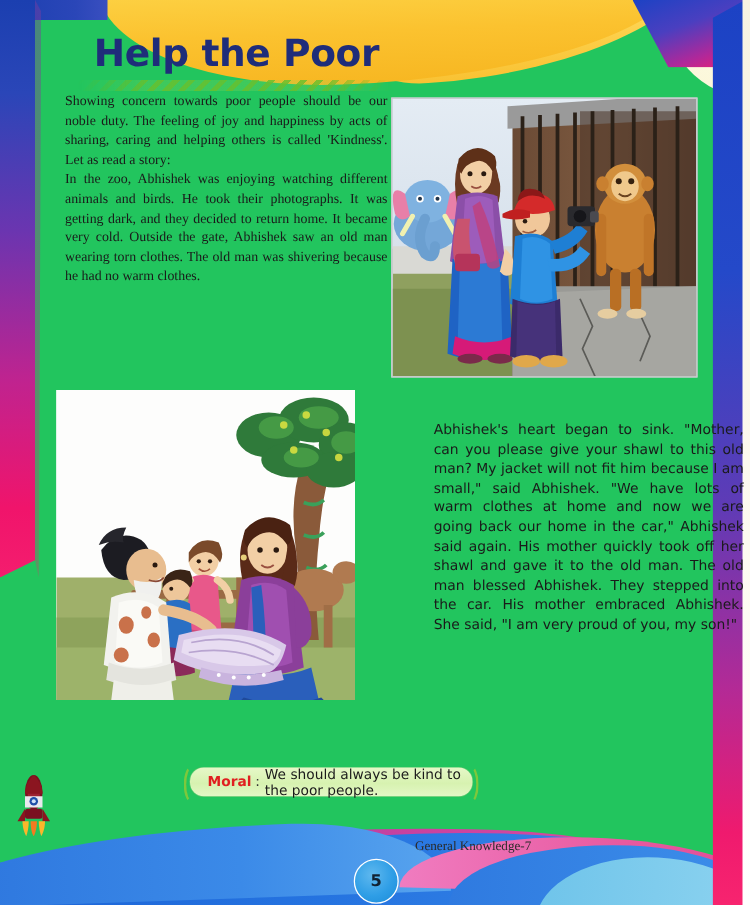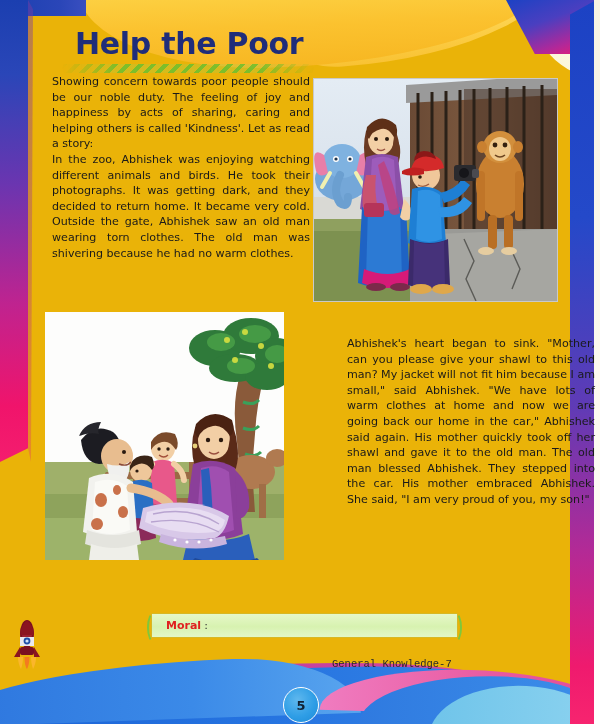--- a/index.html
+++ b/index.html
@@ -2,21 +2,21 @@
 <html><head>
 <meta charset="utf-8">
 <style>
   html,body{margin:0;padding:0;}
   body{
     width:600px;height:724px;
     background:#ffffff;
     font-family:"Liberation Sans", sans-serif;
     overflow:hidden;
   }
-  .page{position:relative;width:600px;height:724px;overflow:hidden;background:#eab308;}
+  .page{position:relative;width:600px;height:724px;overflow:hidden;background:#22c55e;}
 
   
   .edge-left{
     position:absolute;left:0;top:0;width:28px;height:462px;
     background:linear-gradient(180deg,#1b3fb0 0%,#2a46b8 16%,#6b35b0 40%,#c0238f 66%,#f0146b 88%,#f41d6e 100%);
     clip-path:polygon(0 0,100% 0,100% 97%,0 100%);
     z-index:6;
   }
   .edge-left-shadow{
     position:absolute;left:28px;top:0;width:5px;height:462px;
@@ -98,41 +98,41 @@
     border-radius:4px;
   }
 
   .body-text{
     color:#1a1a1a;
     font-size:11.1px;
     line-height:15.6px;
     text-align:justify;
     font-family:"DejaVu Sans", sans-serif;
   }
-  .col-top{position:absolute;left:52px;top:74px;width:258px;}
+  .col-top{position:absolute;left:52px;top:74px;width:258px;font-family:Liberation Serif, serif;}
   .col-top p{margin:0 0 0 0;}
 
   .col-right{position:absolute;left:311px;top:336px;width:248px;margin-left:36px;}
   .col-right p{margin:0;}
 
   
   .img-zoo{
     position:absolute;left:313px;top:78px;width:243px;height:222px;
     border:1px solid #c9c9c9;overflow:hidden;background:#cfd9e6;
   }
   .img-shawl{
     position:absolute;left:45px;top:312px;width:239px;height:248px;
     overflow:hidden;background:#fdfdfd;
   }
 
   
   .moral{
-    position:absolute;left:152px;top:614px;width:305px;height:23px;
+    position:absolute;left:152px;top:614px;width:226px;height:23px;
     background:linear-gradient(180deg,#e6f8c8 0%,#d7f2b0 55%,#e3f7c6 100%);
-    border-radius:0;
+    border-radius:11px;
     display:flex;align-items:center;
     box-shadow:0 0 0 .5px rgba(160,200,120,.5);
   }
   .moral .brace{
     position:absolute;top:-2px;width:10px;height:27px;
     border:2px solid #7ec83c;border-radius:50%;
   }
   .moral .brace.l{left:-5px;border-right-color:transparent;border-top-color:transparent;border-bottom-color:transparent;}
   .moral .brace.r{right:-5px;border-left-color:transparent;border-top-color:transparent;border-bottom-color:transparent;}
   .moral-label{color:#e02020;font-weight:bold;font-size:11px;margin-left:14px;font-family:"DejaVu Sans",sans-serif;}
@@ -143,23 +143,23 @@
   .page-circle{
     position:absolute;left:283px;top:687px;width:34px;height:34px;
     border-radius:50%;
     background:radial-gradient(circle at 40% 35%,#5fb8ee 0%,#2f9ee6 55%,#1b8ad8 100%);
     border:1.5px solid #ffffff;
     display:flex;align-items:center;justify-content:center;
     z-index:12;
   }
   .page-num{color:#123;font-size:13px;font-weight:bold;font-family:"DejaVu Sans",sans-serif;}
   .book-title{
-    position:absolute;left:332px;top:658px;
+    position:absolute;left:332px;top:672px;
     font-size:10.5px;color:#2b2b2b;z-index:12;
-    font-family:Liberation Mono, monospace;
+    font-family:Liberation Serif, serif;
   }
 </style>
 </head>
 <body>
 
 <div class="page">
 
   <div class="swoosh-yellow2"></div>
   <div class="swoosh-yellow"></div>
   <div class="swoosh-cream"></div>
@@ -444,20 +444,21 @@
 
     <div class="col-right body-text">
       <p>Abhishek's heart began to sink. "Mother, can you please give your shawl to this old man? My jacket will not fit him because I am small," said Abhishek. "We have lots of warm clothes at home and now we are going back our home in the car," Abhishek said again. His mother quickly took off her shawl and gave it to the old man. The old man blessed Abhishek. They stepped into the car. His mother embraced Abhishek. She said, "I am very proud of you, my son!"</p>
     </div>
 
     <div class="moral">
       <span class="brace l"></span>
       <span class="brace r"></span>
       <span class="moral-label">Moral</span>
       <span class="moral-colon">:</span>
+      <span class="moral-text">We should always be kind to the poor people.</span>
     </div>
 
     <div class="page-circle">
       <span class="page-num">5</span>
     </div>
     <div class="book-title">General Knowledge-7</div>
 
   </div>
 </div>
 

